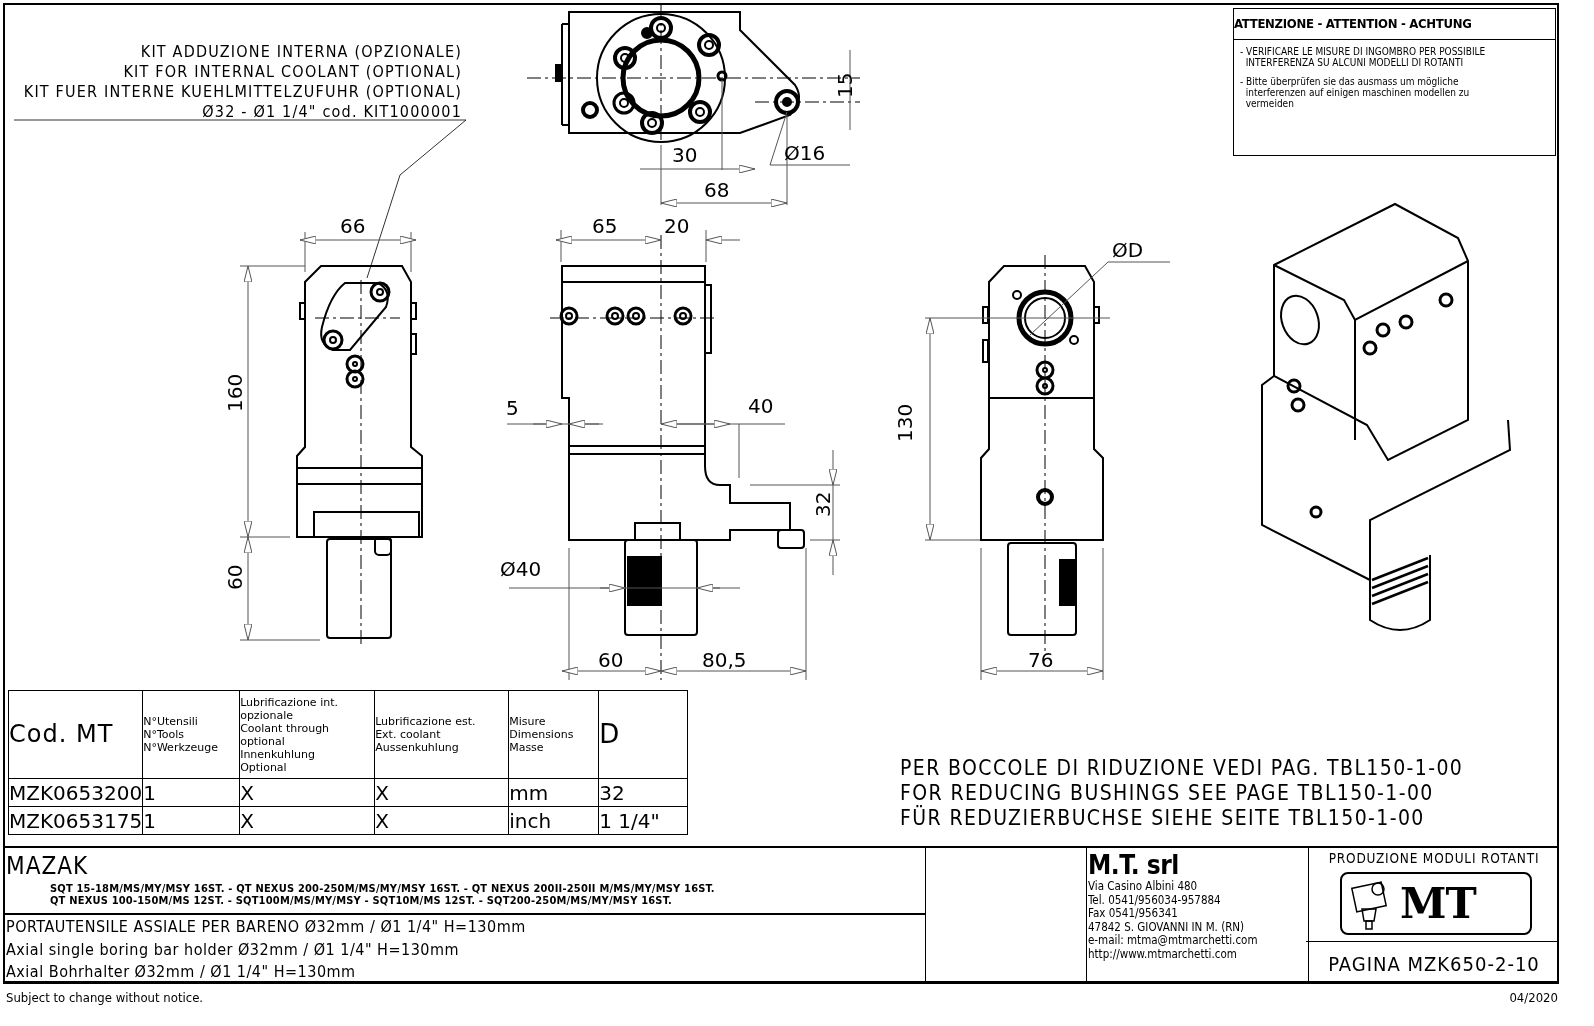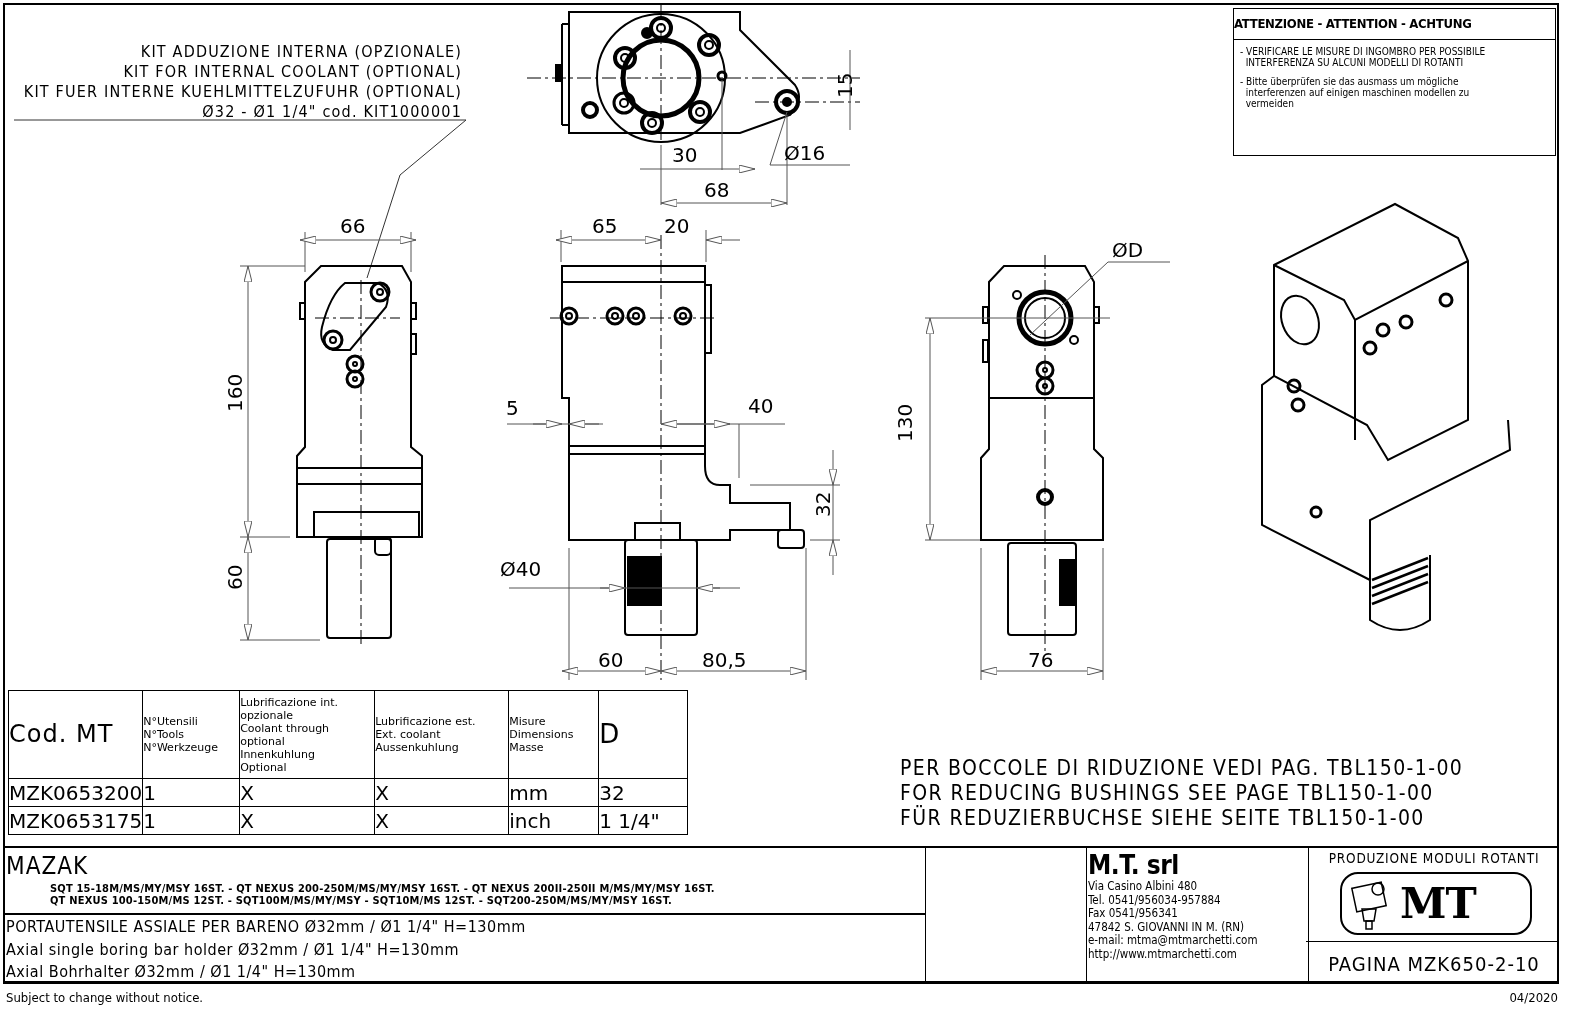--- a/index.html
+++ b/index.html
@@ -23,21 +23,21 @@
   .tb .c{position:absolute;top:0;bottom:0;border-right:1.5px solid #000;}
   .mfr{position:absolute;left:6px;top:852px;font-size:24px;letter-spacing:1px;}
   .models{position:absolute;left:6px;top:883px;font-size:11px;line-height:12px;font-weight:bold;letter-spacing:0.2px;margin-left:44px;}
   .models div{white-space:nowrap;}
   .desc{position:absolute;left:6px;font-size:16px;letter-spacing:0.5px;white-space:nowrap;}
   .hline{position:absolute;height:0;border-top:1.5px solid #000;}
   .co{position:absolute;left:1088px;top:848px;width:218px;text-align:left;}
   .co .nm{font-weight:bold;font-size:26px;letter-spacing:-0.5px;margin-top:2px;}
   .co .ln{font-size:11.5px;line-height:13.5px;white-space:nowrap;}
   .prod{position:absolute;left:1310px;top:850px;width:248px;text-align:center;font-size:13.5px;letter-spacing:0.8px;}
-  .logo{position:absolute;left:1340px;top:872px;width:192px;height:63px;border:2px solid #000;border-radius:18px;box-sizing:border-box;}
+  .logo{position:absolute;left:1340px;top:872px;width:192px;height:63px;border:2px solid #000;border-radius:8px;box-sizing:border-box;}
   .logo .mt{position:absolute;left:58px;top:6px;font-family:"DejaVu Serif",serif;font-weight:bold;font-size:42px;letter-spacing:-1px;line-height:48px;}
   .page{position:absolute;left:1310px;top:952px;width:248px;text-align:center;font-size:20px;letter-spacing:1px;}
   .foot{position:absolute;top:990px;font-size:13px;}
 </style>
 </head>
 <body>
 
 <div class="frame"></div>
 
 <div class="kit">

